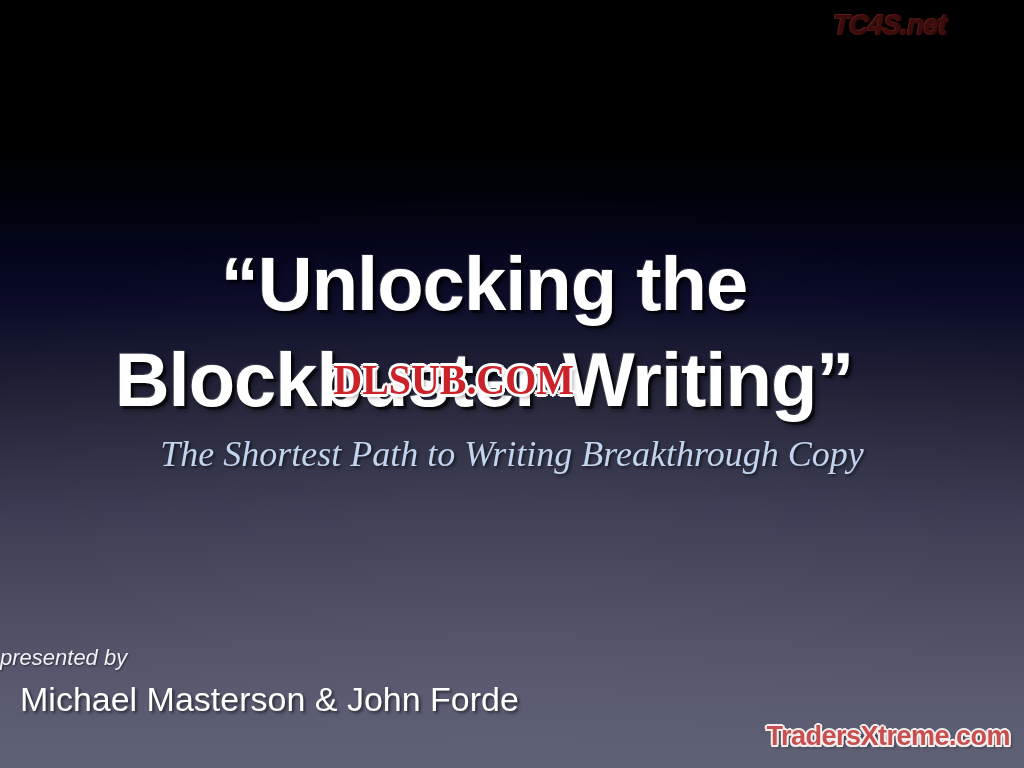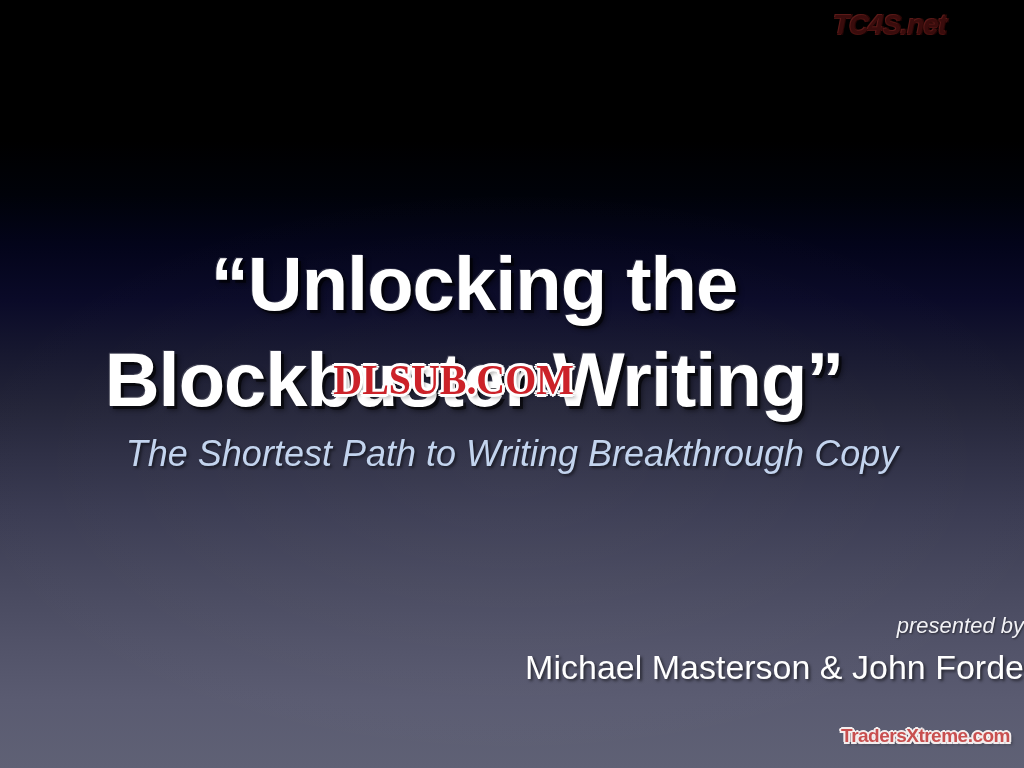--- a/index.html
+++ b/index.html
@@ -43,21 +43,21 @@
     inset: 0;
     pointer-events: none;
     background: radial-gradient(ellipse 80% 55% at 50% 62%,
                 rgba(255,255,255,0.035) 0%,
                 rgba(255,255,255,0.00) 70%);
   }
 
   
   .title-block {
     position: absolute;
-    left: 8px;
+    left: 18px;
     top: 236px;
     width: 932px;
     text-align: center;
     z-index: 3;
   }
   .title-line {
     display: block;
     color: #ffffff;
     font-family: "Liberation Sans", sans-serif;
     font-weight: bold;
@@ -73,36 +73,36 @@
 
   
   .subtitle {
     position: absolute;
     left: 0;
     top: 432px;
     width: 1024px;
     text-align: center;
     z-index: 3;
     color: #c3d4ee;
-    font-family: Liberation Sans, sans-serif;
+    font-family: Liberation Serif, serif;
     font-style: italic;
     font-weight: normal;
     font-size: 36px;
     line-height: 44px;
     white-space: nowrap;
     text-shadow: 2px 2px 3px rgba(0,0,0,0.50);
   }
 
   
   .presenter-block {
     position: absolute;
     left: 0;
-    top: 612px;
+    top: 644px;
     width: 1024px;
-    text-align: right;
+    text-align: left;
     z-index: 3;
   }
   .presented-by {
     display: block;
     color: #f2f2f6;
     font-family: "Liberation Sans", sans-serif;
     font-style: italic;
     font-size: 22px;
     line-height: 28px;
     text-shadow: 1px 1px 2px rgba(0,0,0,0.5);
@@ -178,21 +178,21 @@
 
   
   .logo-tradersxtreme {
     position: absolute;
     right: 14px;
     bottom: 16px;
     z-index: 6;
     pointer-events: none;
     font-family: "Liberation Sans", sans-serif;
     font-weight: bold;
-    font-size: 19px;
+    font-size: 27px;
     line-height: 32px;
     letter-spacing: -0.5px;
     white-space: nowrap;
     color: #c84f4f;
     text-shadow:
       -1.5px -1.5px 0 #f4eeee,
        1.5px -1.5px 0 #f4eeee,
       -1.5px  1.5px 0 #f4eeee,
        1.5px  1.5px 0 #f4eeee,
       -2px  0px 0 #f4eeee,

